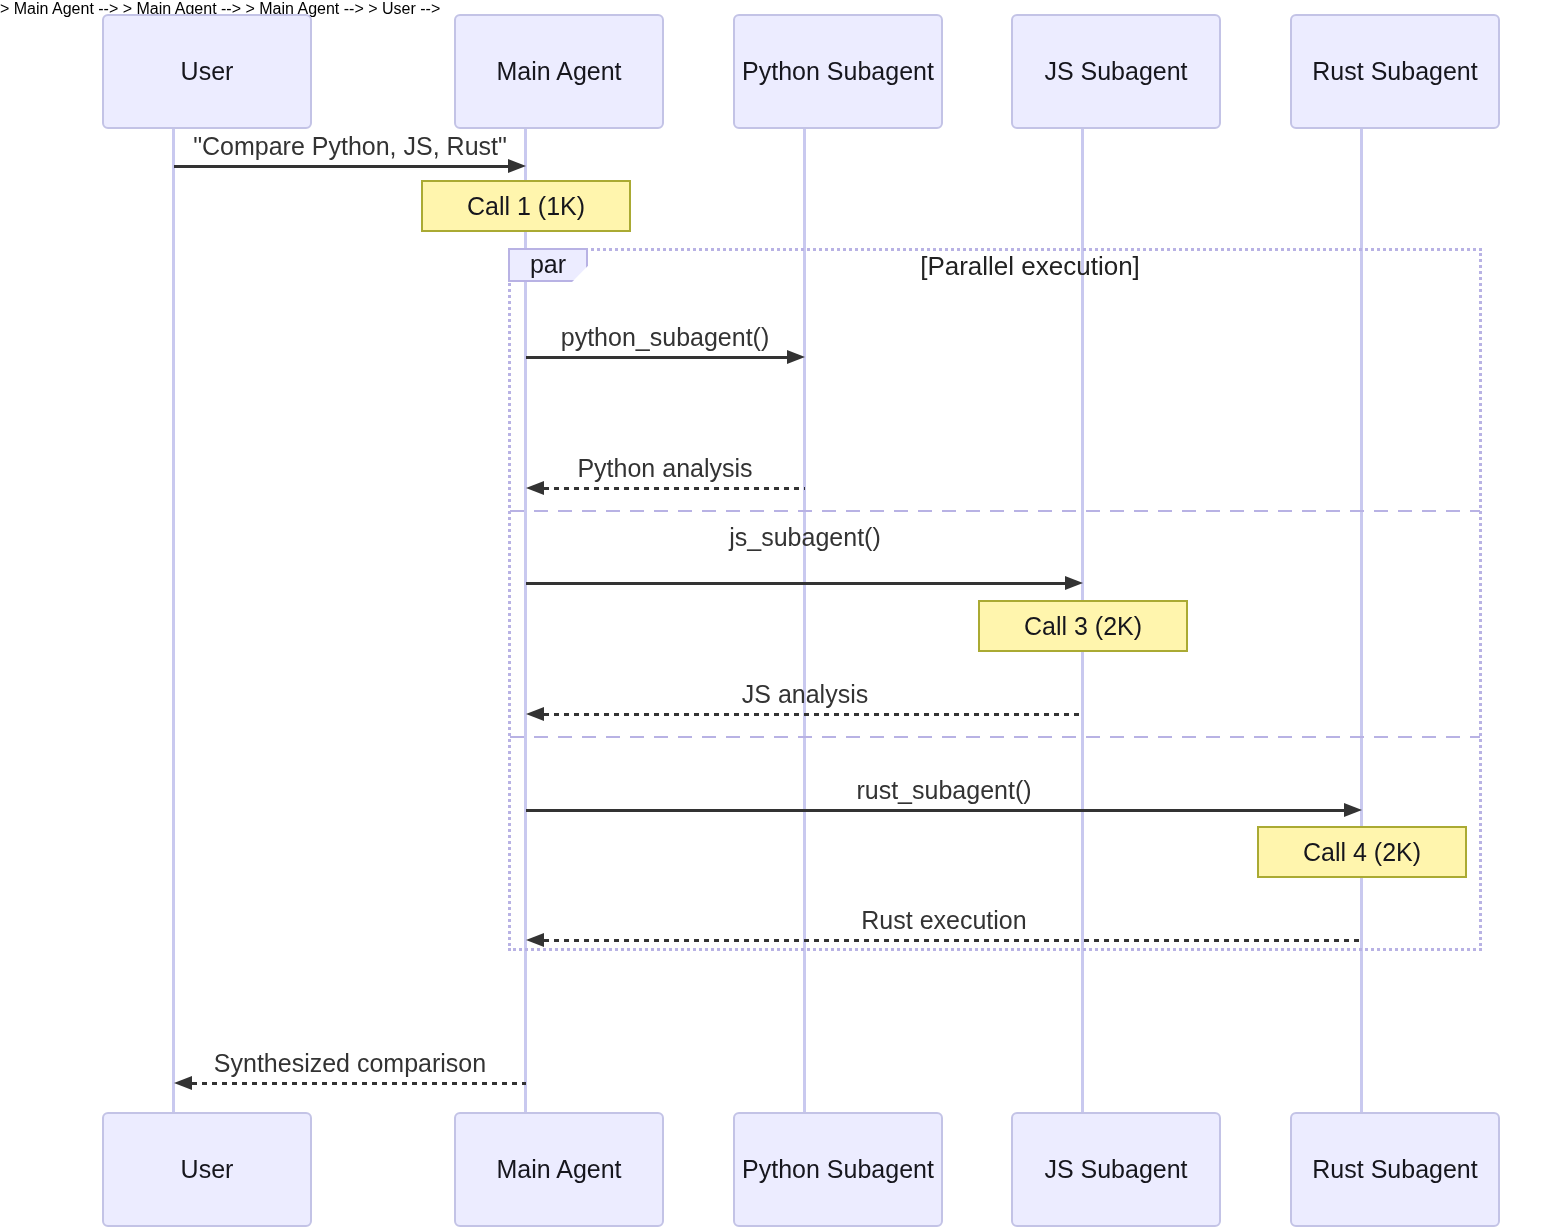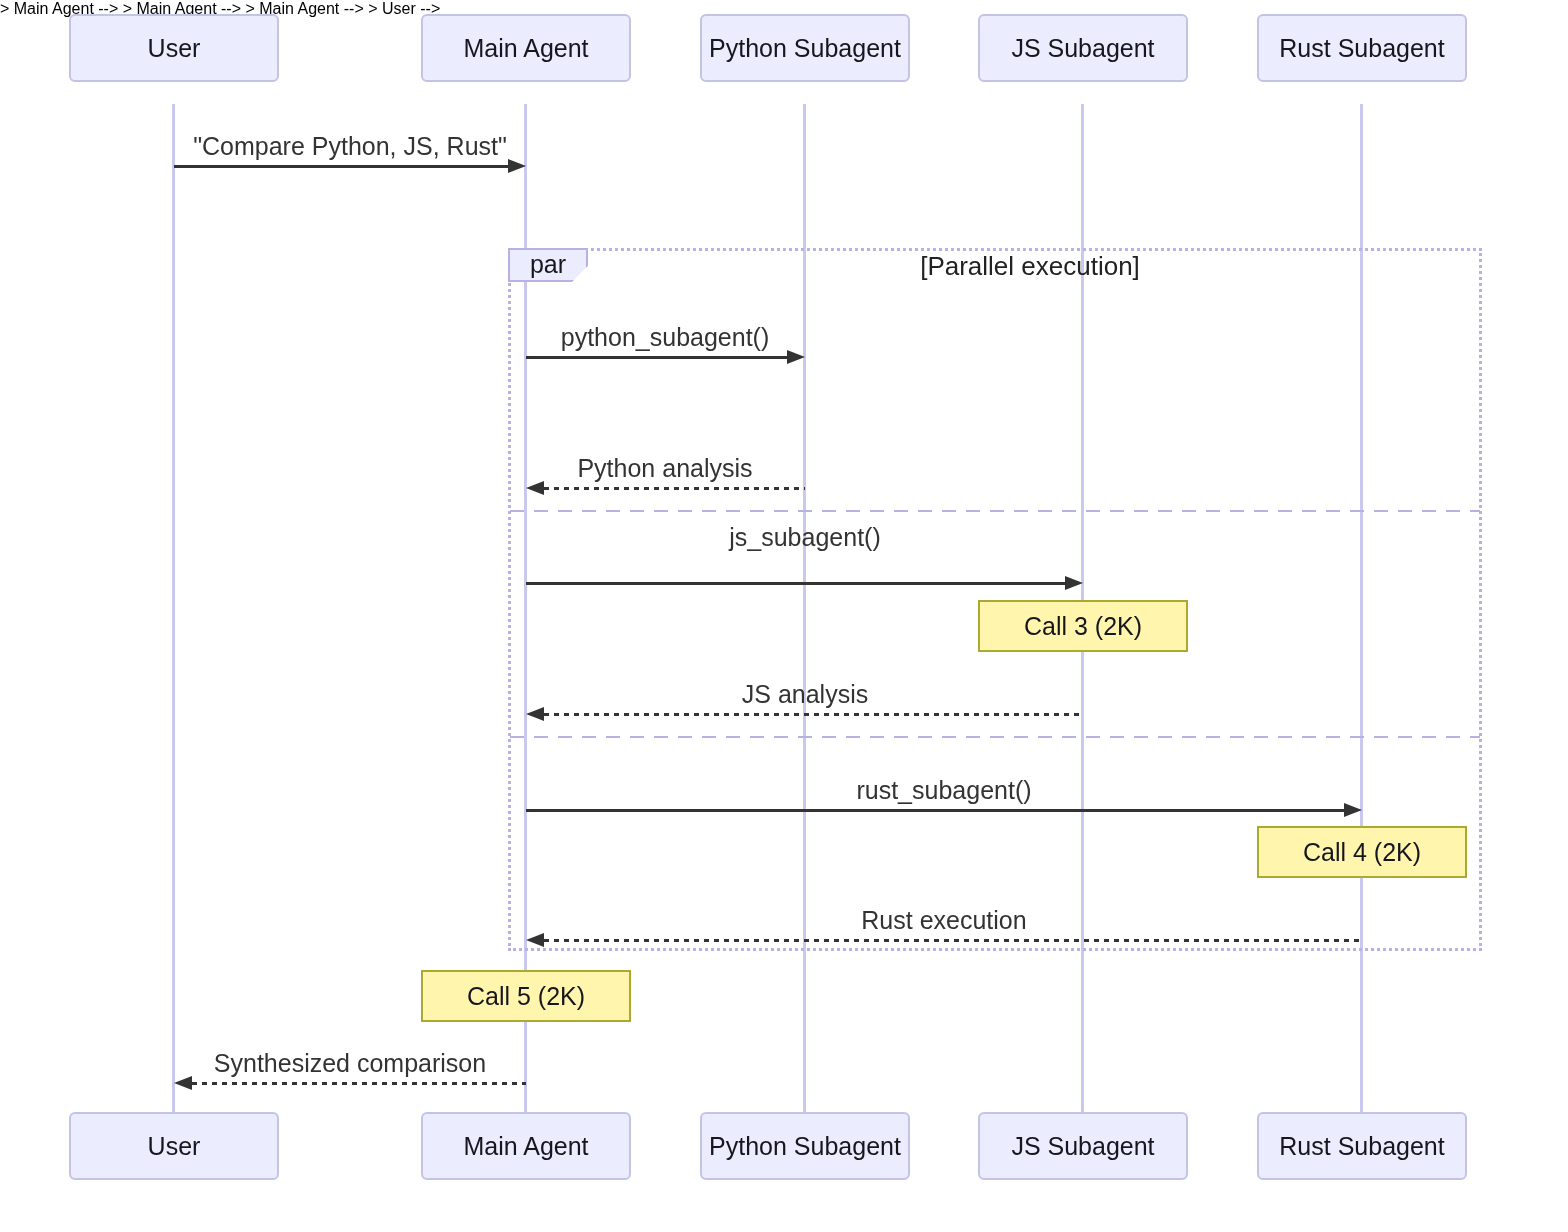--- a/index.html
+++ b/index.html
@@ -20,30 +20,31 @@
     position: absolute;
     top: 104px;
     height: 1008px;
     width: 3px;
     background: #c9c9ef;
   }
   
   .actor {
     position: absolute;
     width: 210px;
-    height: 68px;
+    height: 115px;
     background: #ECECFF;
     border: 2px solid #c3c3e6;
     border-radius: 6px;
     box-sizing: border-box;
     display: flex;
     align-items: center;
     justify-content: center;
     font-size: 25px;
     color: #16161d;
+    margin-left: 33px;
   }
   .actor.row-top { top: 14px; }
   .actor.row-bottom { top: 1112px; }
   
   .note {
     position: absolute;
     width: 210px;
     height: 52px;
     background: #fff5ad;
     border: 2px solid #aaaa33;
@@ -179,20 +180,23 @@
   <div class="actor row-bottom" style="left:1257px">
       <span>Rust Subagent</span>
     </div>
 
   
   <div class="msg-label" style="left:350px; top:130px">"Compare Python, JS, Rust"</div>
   <div class="msg-line" style="left:174px; top:165px; width:334px"></div>
   <div class="arrowhead right" style="left:508px; top:159px"></div>
 
   
+  <div class="note" style="left:421px; top:180px">
+      <span>Call 1 (1K)</span>
+    </div>
 
   
   <div class="msg-label" style="left:665px; top:321px">python_subagent()</div>
   <div class="msg-line" style="left:526px; top:356px; width:261px"></div>
   <div class="arrowhead right" style="left:787px; top:350px"></div>
 
   
 
   &gt; Main Agent --&gt;
   <div class="msg-label" style="left:665px; top:452px">Python analysis</div>
@@ -223,22 +227,19 @@
   <div class="note" style="left:1257px; top:826px">
       <span>Call 4 (2K)</span>
     </div>
 
   &gt; Main Agent --&gt;
   <div class="msg-label" style="left:944px; top:904px">Rust execution</div>
   <div class="msg-line dashed" style="left:544px; top:939px; width:818px"></div>
   <div class="arrowhead left" style="left:526px; top:933px"></div>
 
   
-  <div class="note" style="left:421px; top:970px">
-      <span>Call 5 (2K)</span>
-    </div>
 
   &gt; User --&gt;
   <div class="msg-label" style="left:350px; top:1047px">Synthesized comparison</div>
   <div class="msg-line dashed" style="left:192px; top:1082px; width:334px"></div>
   <div class="arrowhead left" style="left:174px; top:1076px"></div>
 
 </div>
 
 </body></html>

